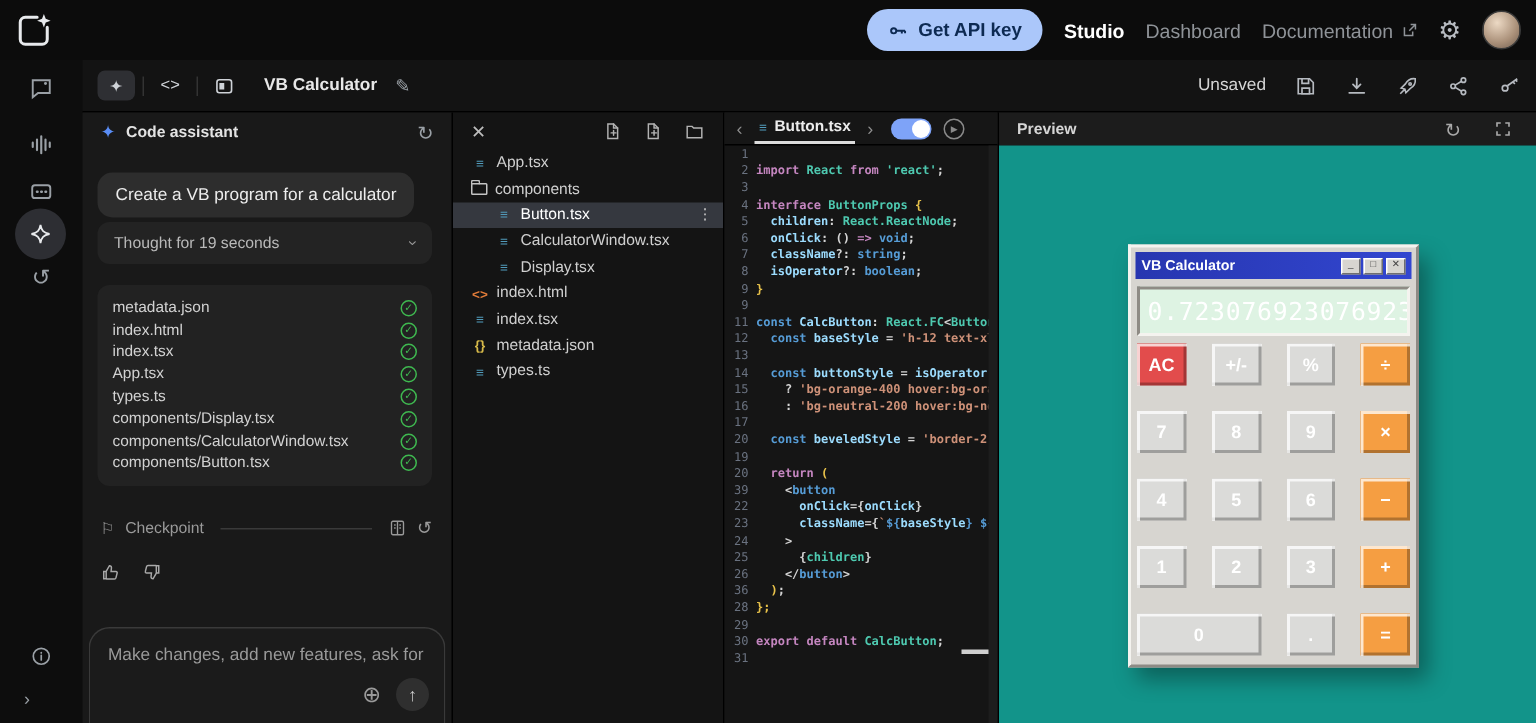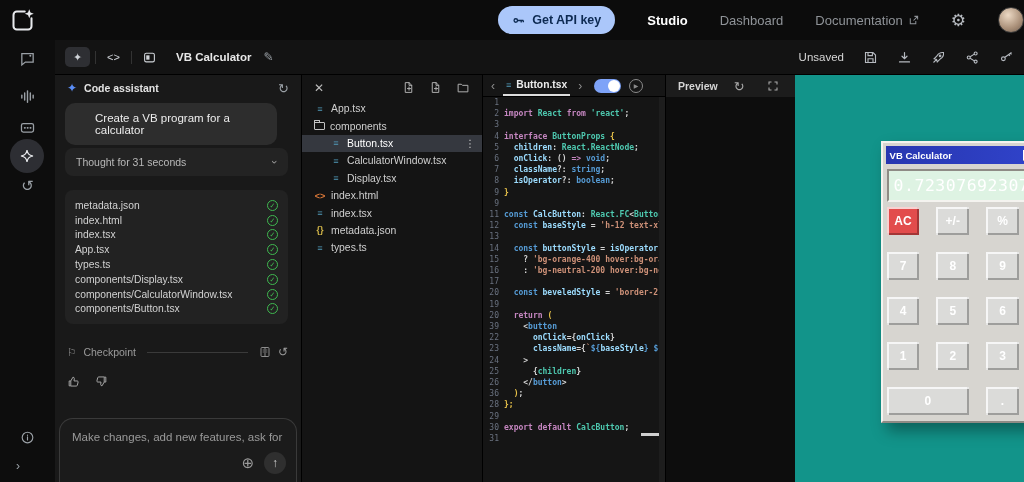--- a/index.html
+++ b/index.html
@@ -4,21 +4,21 @@
 <style>
   *{box-sizing:border-box;margin:0;padding:0}
   html,body{background:#000}
   .app{position:relative;width:1024px;height:482px;background:#0d0d0d;overflow:hidden;
        font-family:"Liberation Sans",sans-serif;color:#e3e3e3}
   svg{display:block}
 
   
   .topbar{position:absolute;top:0;left:0;right:0;height:40px;background:#0c0c0c;display:flex;align-items:center}
   .logo{margin-left:9px;cursor:pointer}
-  .topbar-right{margin-left:auto;display:flex;align-items:center;gap:32px;}
+  .topbar-right{margin-left:auto;display:flex;align-items:center;gap:14px;padding-right:10px}
   .pill{display:flex;align-items:center;gap:7px;background:#abc7fa;color:#0d2a52;font-weight:700;
         font-size:12.5px;border:none;border-radius:15px;padding:7px 14px;cursor:pointer;font-family:inherit}
   .nav-link{font-size:13px;color:#8f9398;text-decoration:none;display:flex;align-items:center;gap:5px;cursor:pointer}
   .nav-link.active{color:#fff;font-weight:700}
   .icon-btn{background:none;border:none;color:#b8bcc2;cursor:pointer;font-family:inherit;display:flex;align-items:center;justify-content:center;padding:0}
   .gear{font-size:17px;color:#b8bcc2}
   .avatar{width:26px;height:26px;border-radius:50%;background:radial-gradient(circle at 38% 30%,#ecd9c4,#a98f78 60%,#6e5d50);border:1px solid #3a3a3a;cursor:pointer}
 
   
   .rail{position:absolute;top:40px;left:0;width:55px;bottom:0;background:#0d0d0d}
@@ -36,29 +36,29 @@
   .edit-ic{margin-left:12px;color:#9aa0a6;font-size:12px;cursor:pointer}
   .toolbar-right{margin-left:auto;display:flex;align-items:center;gap:19px}
   .unsaved{font-size:11.5px;color:#d6d6d6}
   .tb-ic{color:#b6bac0;cursor:pointer}
 
   
   .panels{position:absolute;top:35px;left:0;right:0;bottom:0;display:flex}
   .assistant{width:247px;background:#191919;border-right:1px solid #000;position:relative;flex:none}
   .tree{width:181px;background:#141414;border-right:1px solid #000;position:relative;flex:none}
   .editor{width:183px;background:#151515;border-right:1px solid #000;position:relative;flex:none}
-  .preview{flex:1;display:flex;flex-direction:row;min-width:0}
+  .preview{flex:1;display:flex;flex-direction:column;min-width:0}
 
   
   .as-head{height:26px;display:flex;align-items:center;padding:0 12px;gap:7px}
   .as-spark{color:#5a8df5;font-size:12px}
   .as-title{font-size:10.5px;font-weight:700;color:#e3e3e3}
   .as-refresh{margin-left:auto;color:#9aa0a6;font-size:13px;cursor:pointer;background:none;border:none}
-  .bubble{position:absolute;top:28px;left:10px;display:inline-block;max-width:212px;background:#2d2d2d;
-          border-radius:10px;padding:9px 30px;font-size:11.5px;color:#ececec;cursor:default}
+  .bubble{position:absolute;top:40px;left:10px;display:inline-block;max-width:212px;background:#2d2d2d;
+          border-radius:10px;padding:9px 12px;font-size:11.5px;color:#ececec;cursor:default}
   .thought{position:absolute;top:73px;left:10px;right:13px;height:28px;background:#232323;border-radius:8px;
            display:flex;align-items:center;padding:0 11px;font-size:10.5px;color:#b9b9b9;cursor:pointer}
   .thought .chev{margin-left:auto;color:#9a9a9a;display:inline-block;transform:rotate(90deg);font-size:11px}
   .filecard{position:absolute;top:115px;left:10px;right:13px;background:#222;border-radius:8px;padding:8px 10px}
   .frow{display:flex;align-items:center;height:14.8px;font-size:10.3px;color:#d2d2d2}
   .fcheck{margin-left:auto;width:11px;height:11px;border:1px solid #3fb950;border-radius:50%;color:#3fb950;
           font-size:7px;line-height:9px;text-align:center;flex:none}
   .ckrow{position:absolute;top:270px;left:12px;right:13px;display:flex;align-items:center;gap:7px;color:#9a9a9a;font-size:10.5px}
   .ckline{flex:1;border-top:1px solid #3a3a3a;margin:0 4px}
   .ck-ic{color:#9a9a9a;cursor:pointer;background:none;border:none;font-size:12px;display:flex}
@@ -257,21 +257,21 @@
     <div class="panels">
 
       <section class="assistant">
         <div class="as-head">
           <span class="as-spark">✦</span>
           <span class="as-title">Code assistant</span>
           <button class="as-refresh">↻</button>
         </div>
         <div class="bubble">Create a VB program for a calculator</div>
         <div class="thought">
-          <span>Thought for 31 seconds</span>
+          <span>Thought for 19 seconds</span>
           <span class="chev">›</span>
         </div>
         <div class="filecard">
             <div class="frow">
               <span>metadata.json</span>
               <span class="fcheck">✓</span>
             </div>
             <div class="frow">
               <span>index.html</span>
               <span class="fcheck">✓</span>

